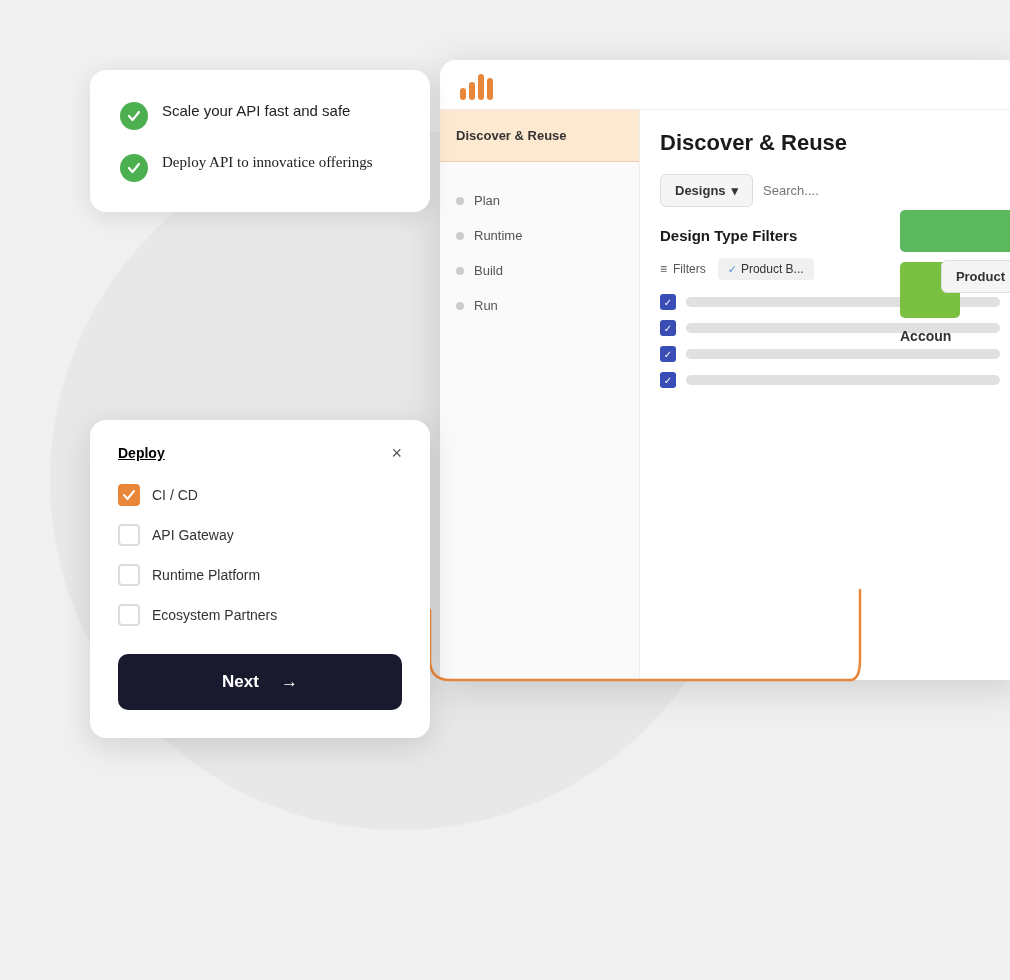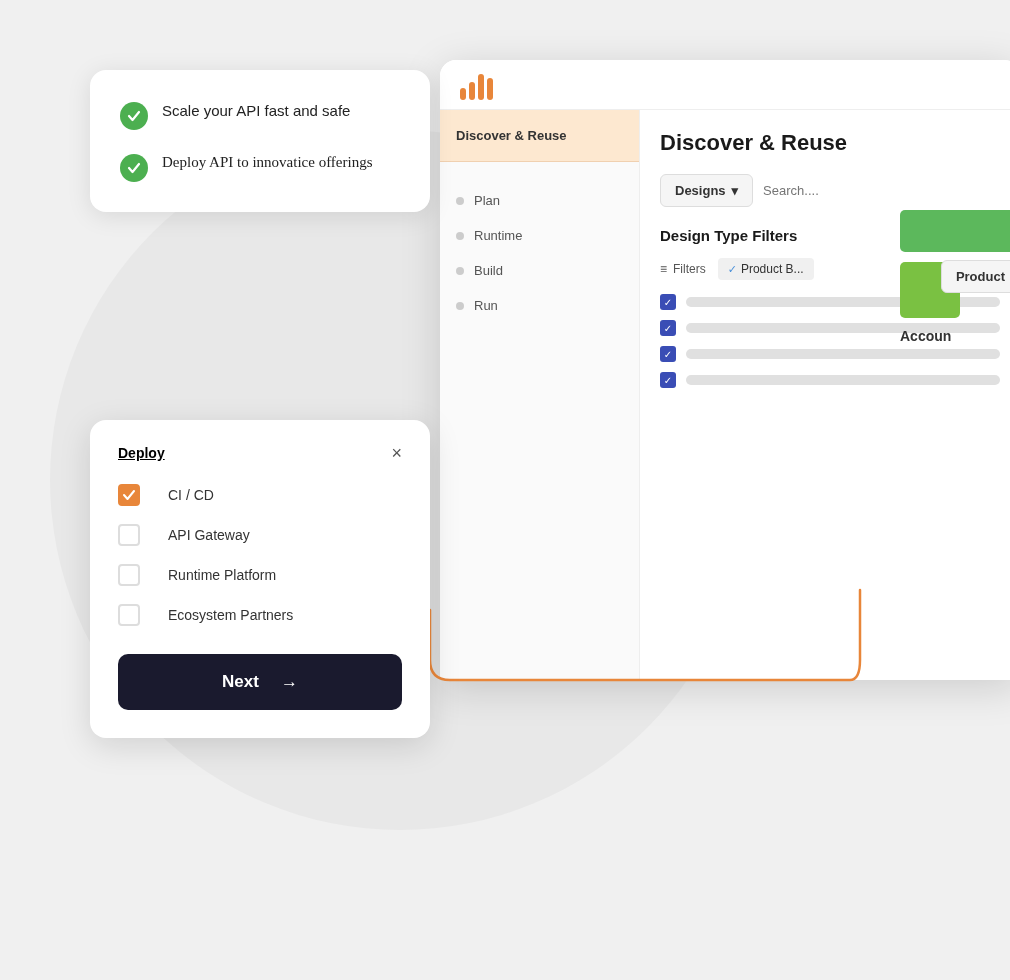--- a/index.html
+++ b/index.html
@@ -304,21 +304,21 @@
     .checkbox-list {
       display: flex;
       flex-direction: column;
       gap: 18px;
       margin-bottom: 28px;
     }
 
     .checkbox-item {
       display: flex;
       align-items: center;
-      gap: 28px;
+      gap: 12px;
     }
 
     .checkbox-box {
       width: 22px;
       height: 22px;
       border-radius: 4px;
       border: 2px solid #ddd;
       flex-shrink: 0;
       display: flex;
       align-items: center;

